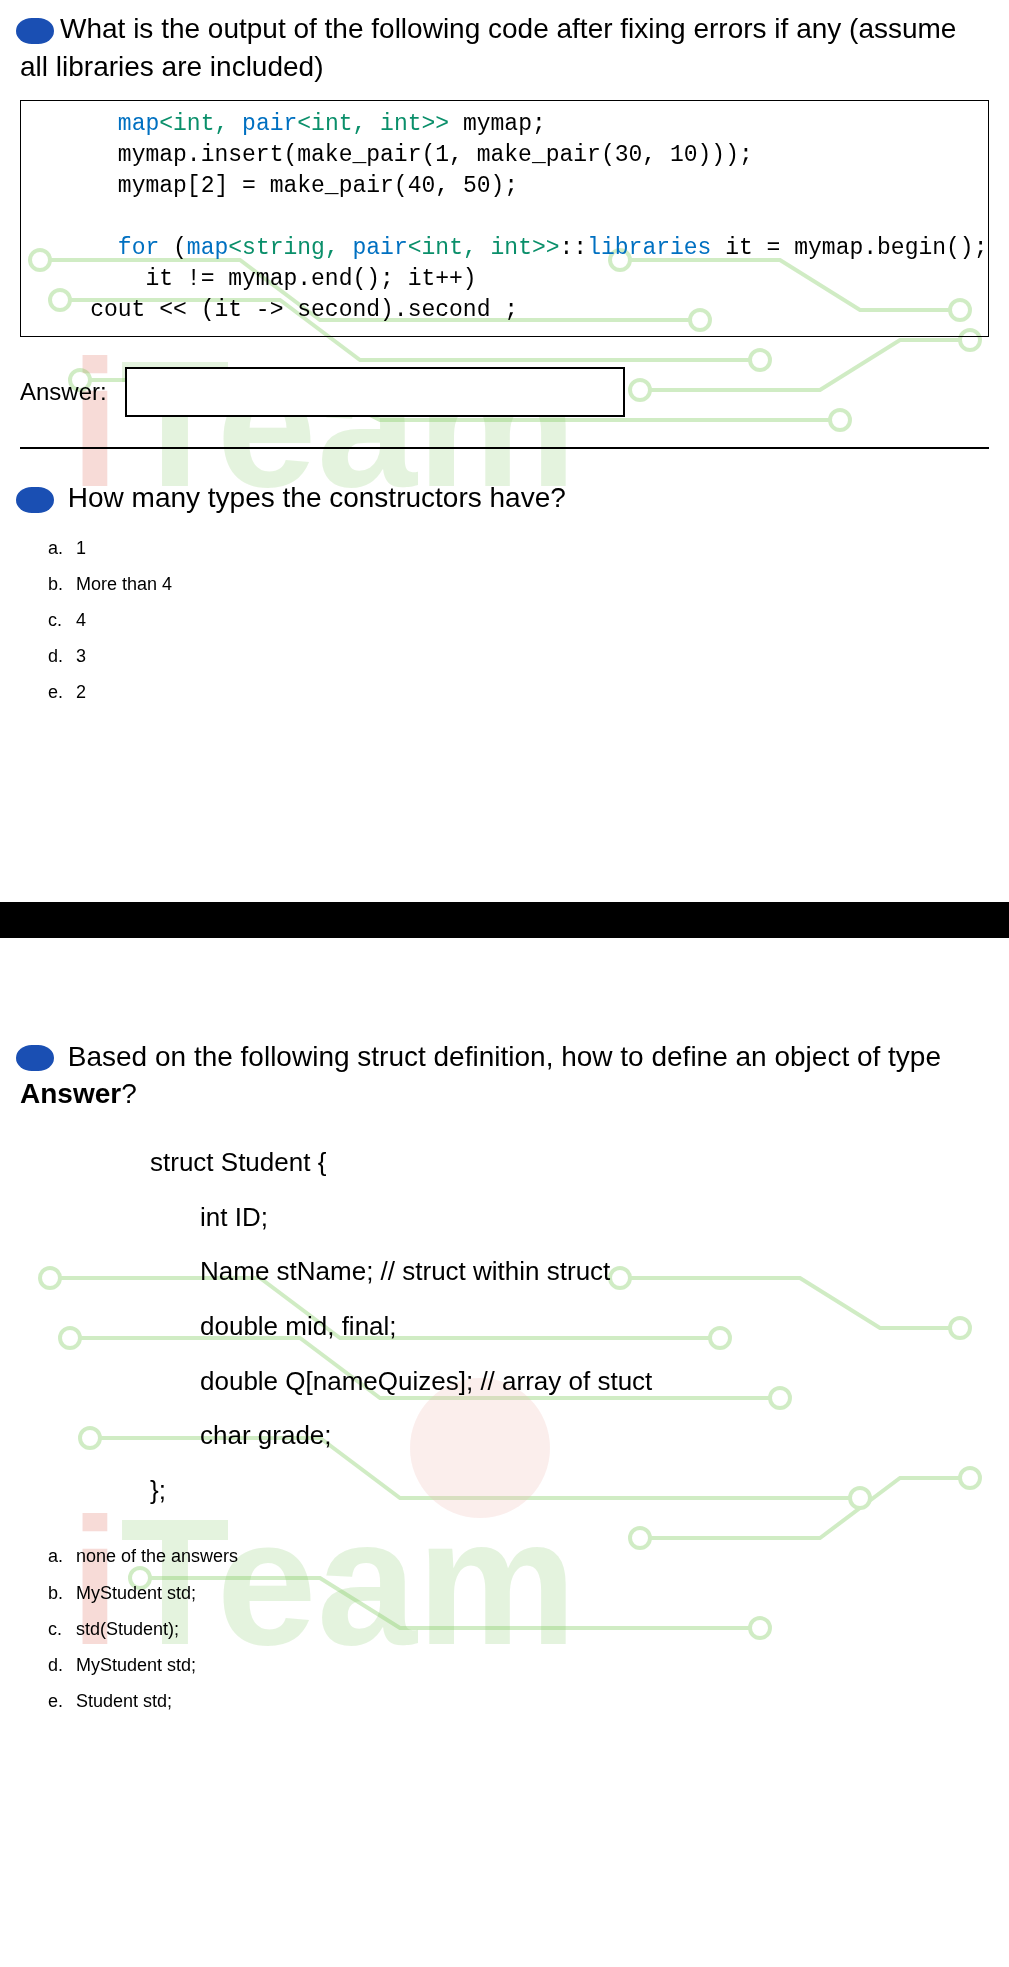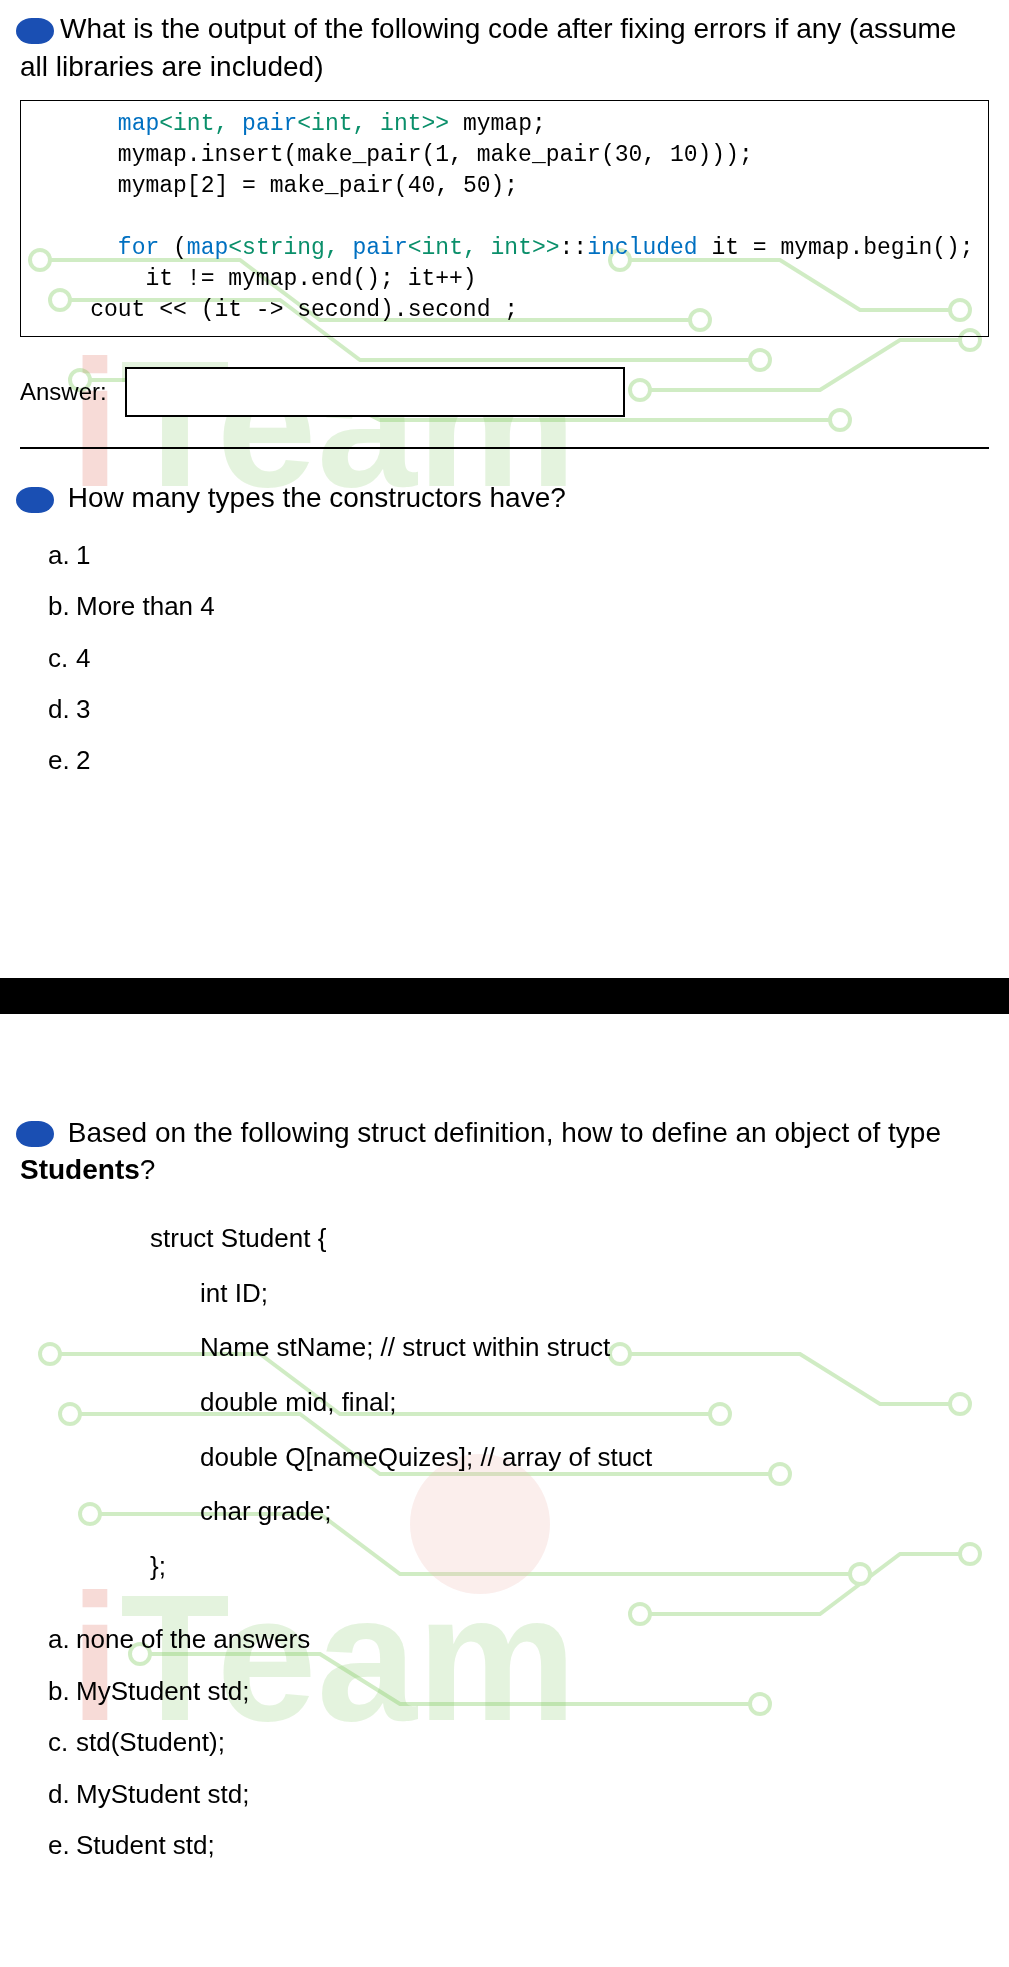--- a/index.html
+++ b/index.html
@@ -67,21 +67,21 @@
     margin: 10px 0 30px 0;
   }
   .anslabel { font-size: 24px; }
   .ansbox {
     border: 2px solid #000;
     width: 500px;
     height: 50px;
     background: #fff;
   }
   .hr1 { border: none; border-top: 2px solid #000; margin: 20px 0 30px 0; }
-  .options { margin: 14px 0 0 28px; font-size: 26px; line-height: 1.9; }
+  .options { margin: 14px 0 0 28px; font-size: 18px; line-height: 1.9; }
   .options li { list-style: none; margin-bottom: 2px; }
   .options .marker { display: inline-block; width: 28px; }
   .divider {
     height: 36px;
     background: #000;
     width: 100%;
     margin: 0;
   }
   .structblock {
     font-size: 26px;
@@ -126,21 +126,21 @@
 
     <div class="qtext">
       <span class="bullet"></span><span>What is the output of the following code after fixing errors if any (assume</span><br>
       <span>all libraries are included)</span>
     </div>
 
     <div class="codebox">      <span class="c-type">map</span><span class="c-angle">&lt;int, </span><span class="c-type">pair</span><span class="c-angle">&lt;int, int&gt;&gt;</span><span> mymap;</span>
       <span>mymap.insert(make_pair(1, make_pair(30, 10)));</span>
       <span>mymap[2] = make_pair(40, 50);</span>
 
-      <span class="c-kw">for</span><span> (</span><span class="c-type">map</span><span class="c-angle">&lt;string, </span><span class="c-type">pair</span><span class="c-angle">&lt;int, int&gt;&gt;</span><span>::</span><span class="c-type">included</span><span> it = mymap.begin();</span>
+      <span class="c-kw">for</span><span> (</span><span class="c-type">map</span><span class="c-angle">&lt;string, </span><span class="c-type">pair</span><span class="c-angle">&lt;int, int&gt;&gt;</span><span>::</span><span class="c-type">libraries</span><span> it = mymap.begin();</span>
 <span>        it != mymap.end(); it++)</span>
 <span>    cout &lt;&lt; (it -&gt; second).second ;</span></div>
 
     <div class="ansrow">
       <span class="anslabel">Answer:</span>
       <input class="ansbox" type="text" style="">
     </div>
 
     <hr class="hr1">
 
@@ -193,21 +193,21 @@
     </g>
     <g>
       <circle cx="480" cy="230" r="70" fill="#d43b2a" fill-opacity="0.25"></circle>
     </g>
   </svg>
 
   <div class="content">
     <div class="qtext">
       <span class="bullet"></span>
       <span>Based on the following struct definition, how to define an object of type </span><br>
-      <span class="bold">Students</span><span>?</span>
+      <span class="bold">Answer</span><span>?</span>
     </div>
 
     <div class="structblock">
       <div>struct Student {</div>
       <div class="indent">int ID;</div>
       <div class="indent">Name stName;   // struct within struct</div>
       <div class="indent">double mid, final;</div>
       <div class="indent">double Q[nameQuizes];   // array of stuct</div>
       <div class="indent">char grade;</div>
       <div>};</div>

